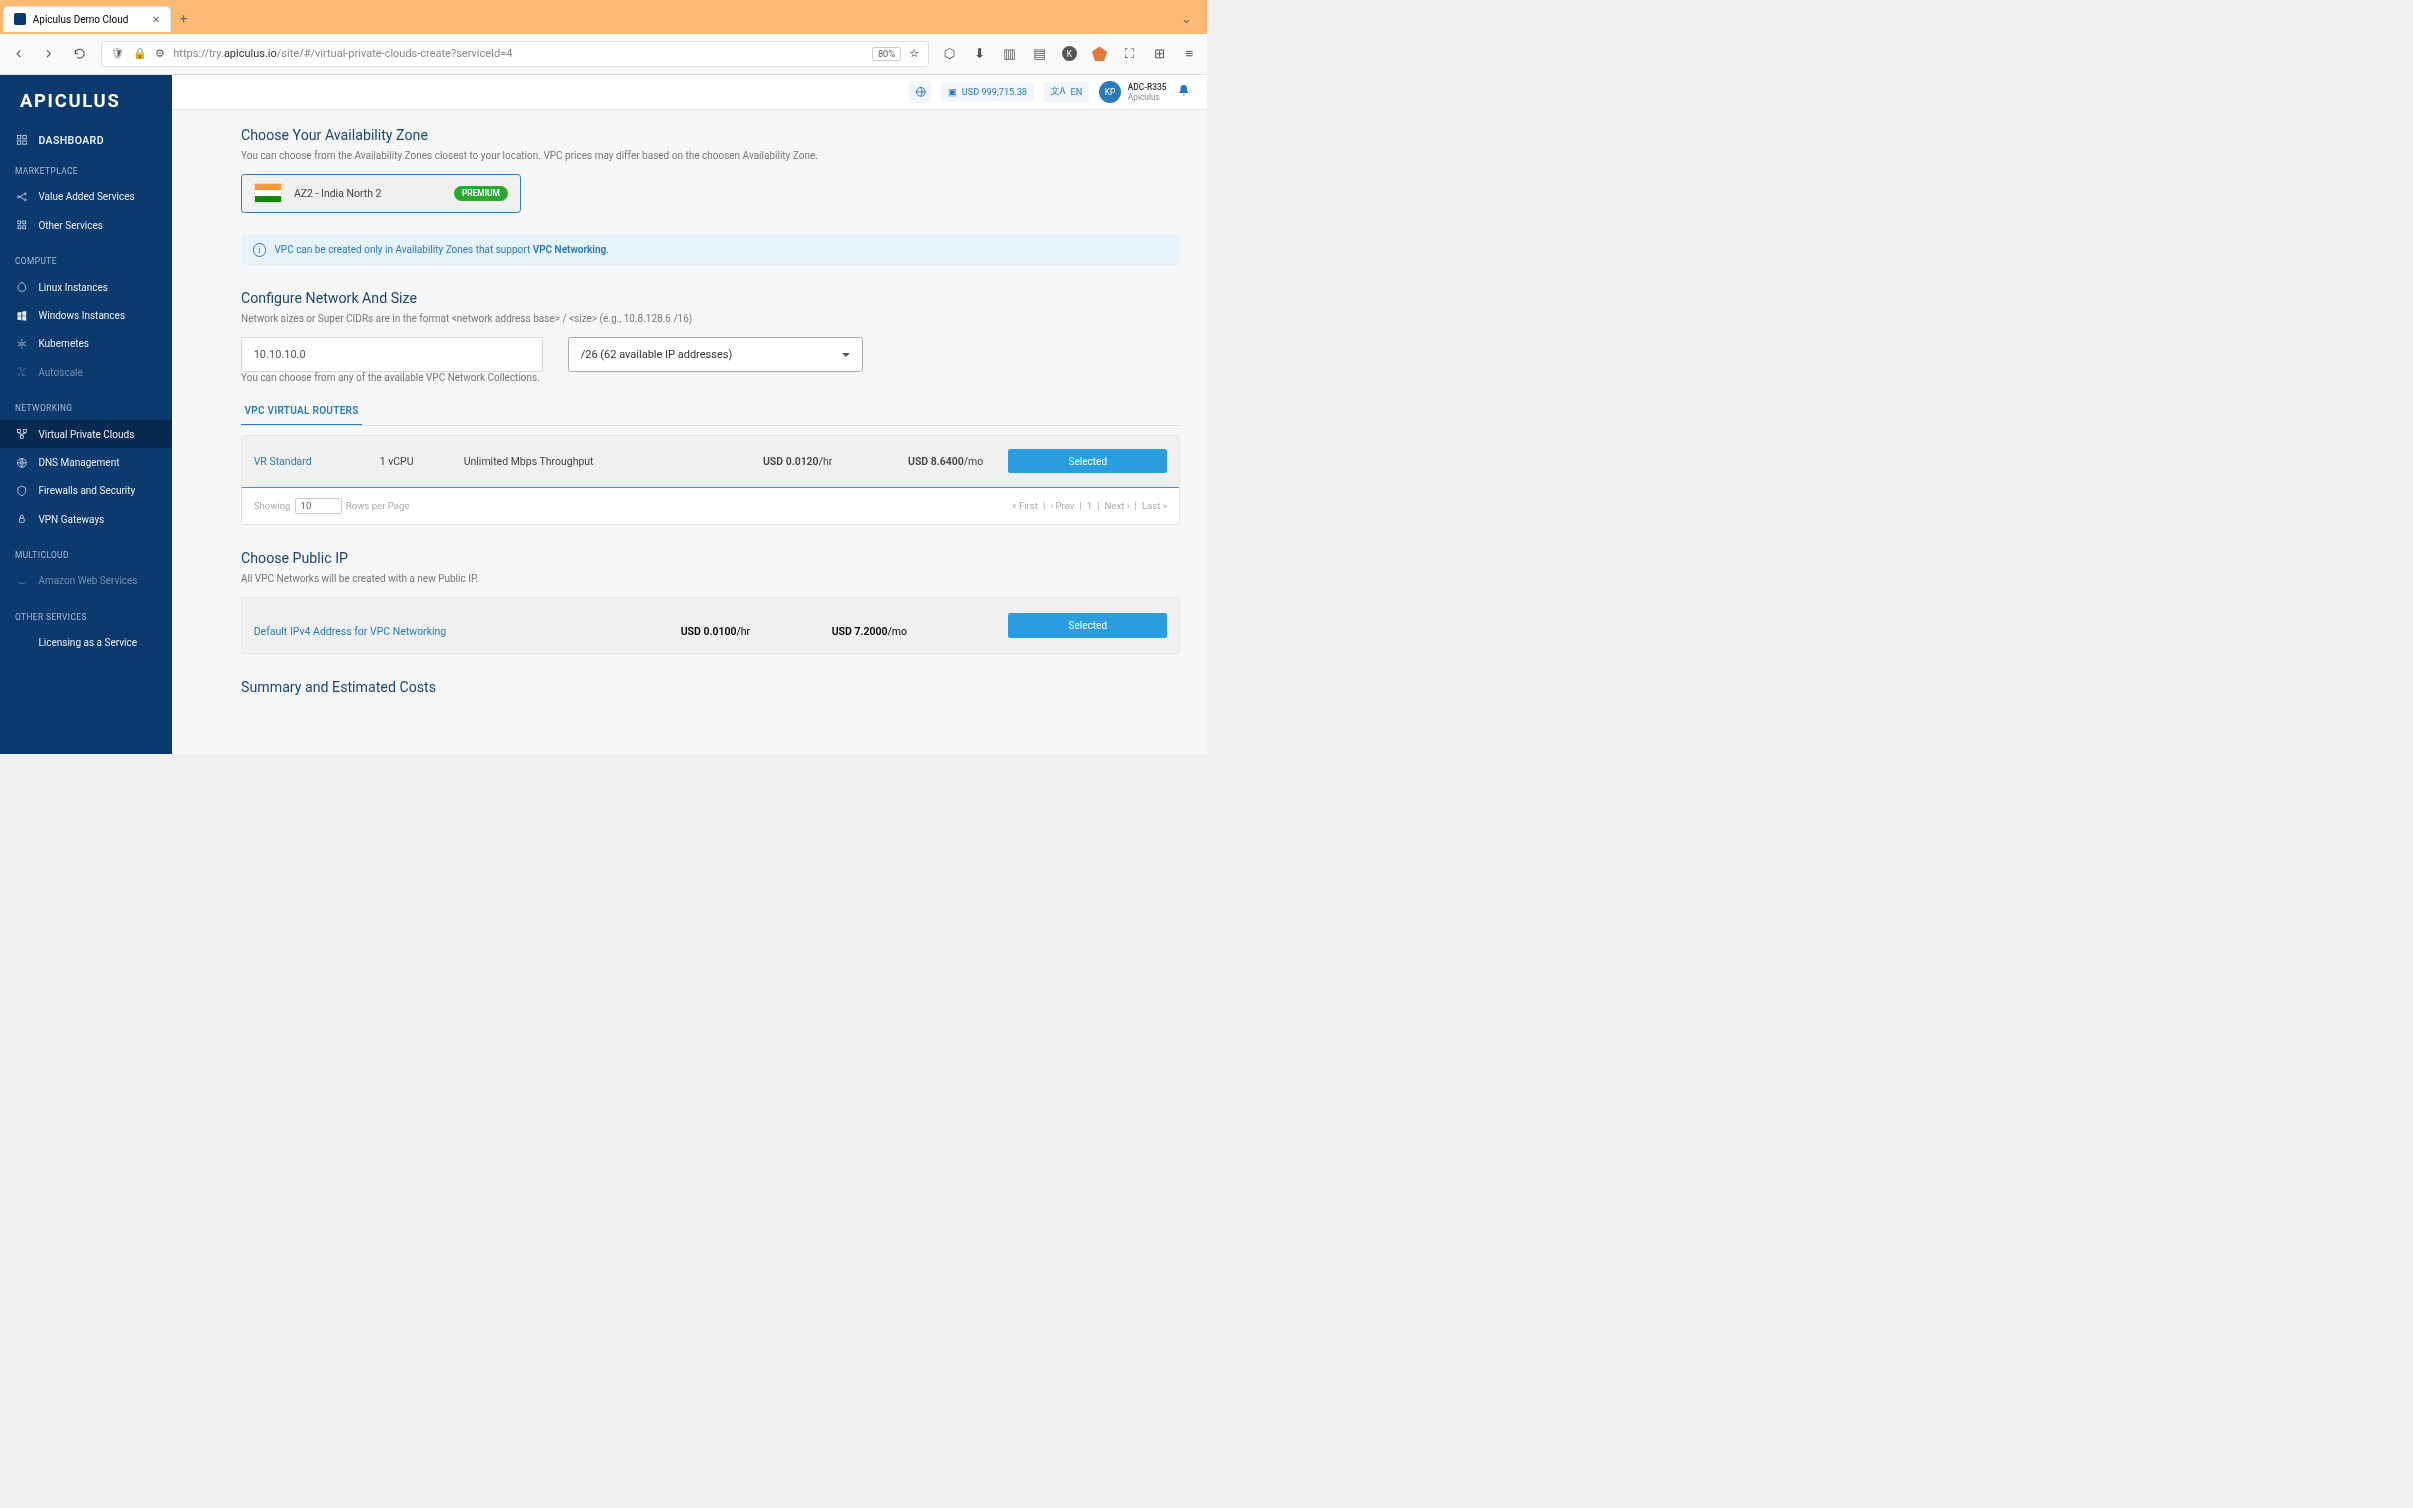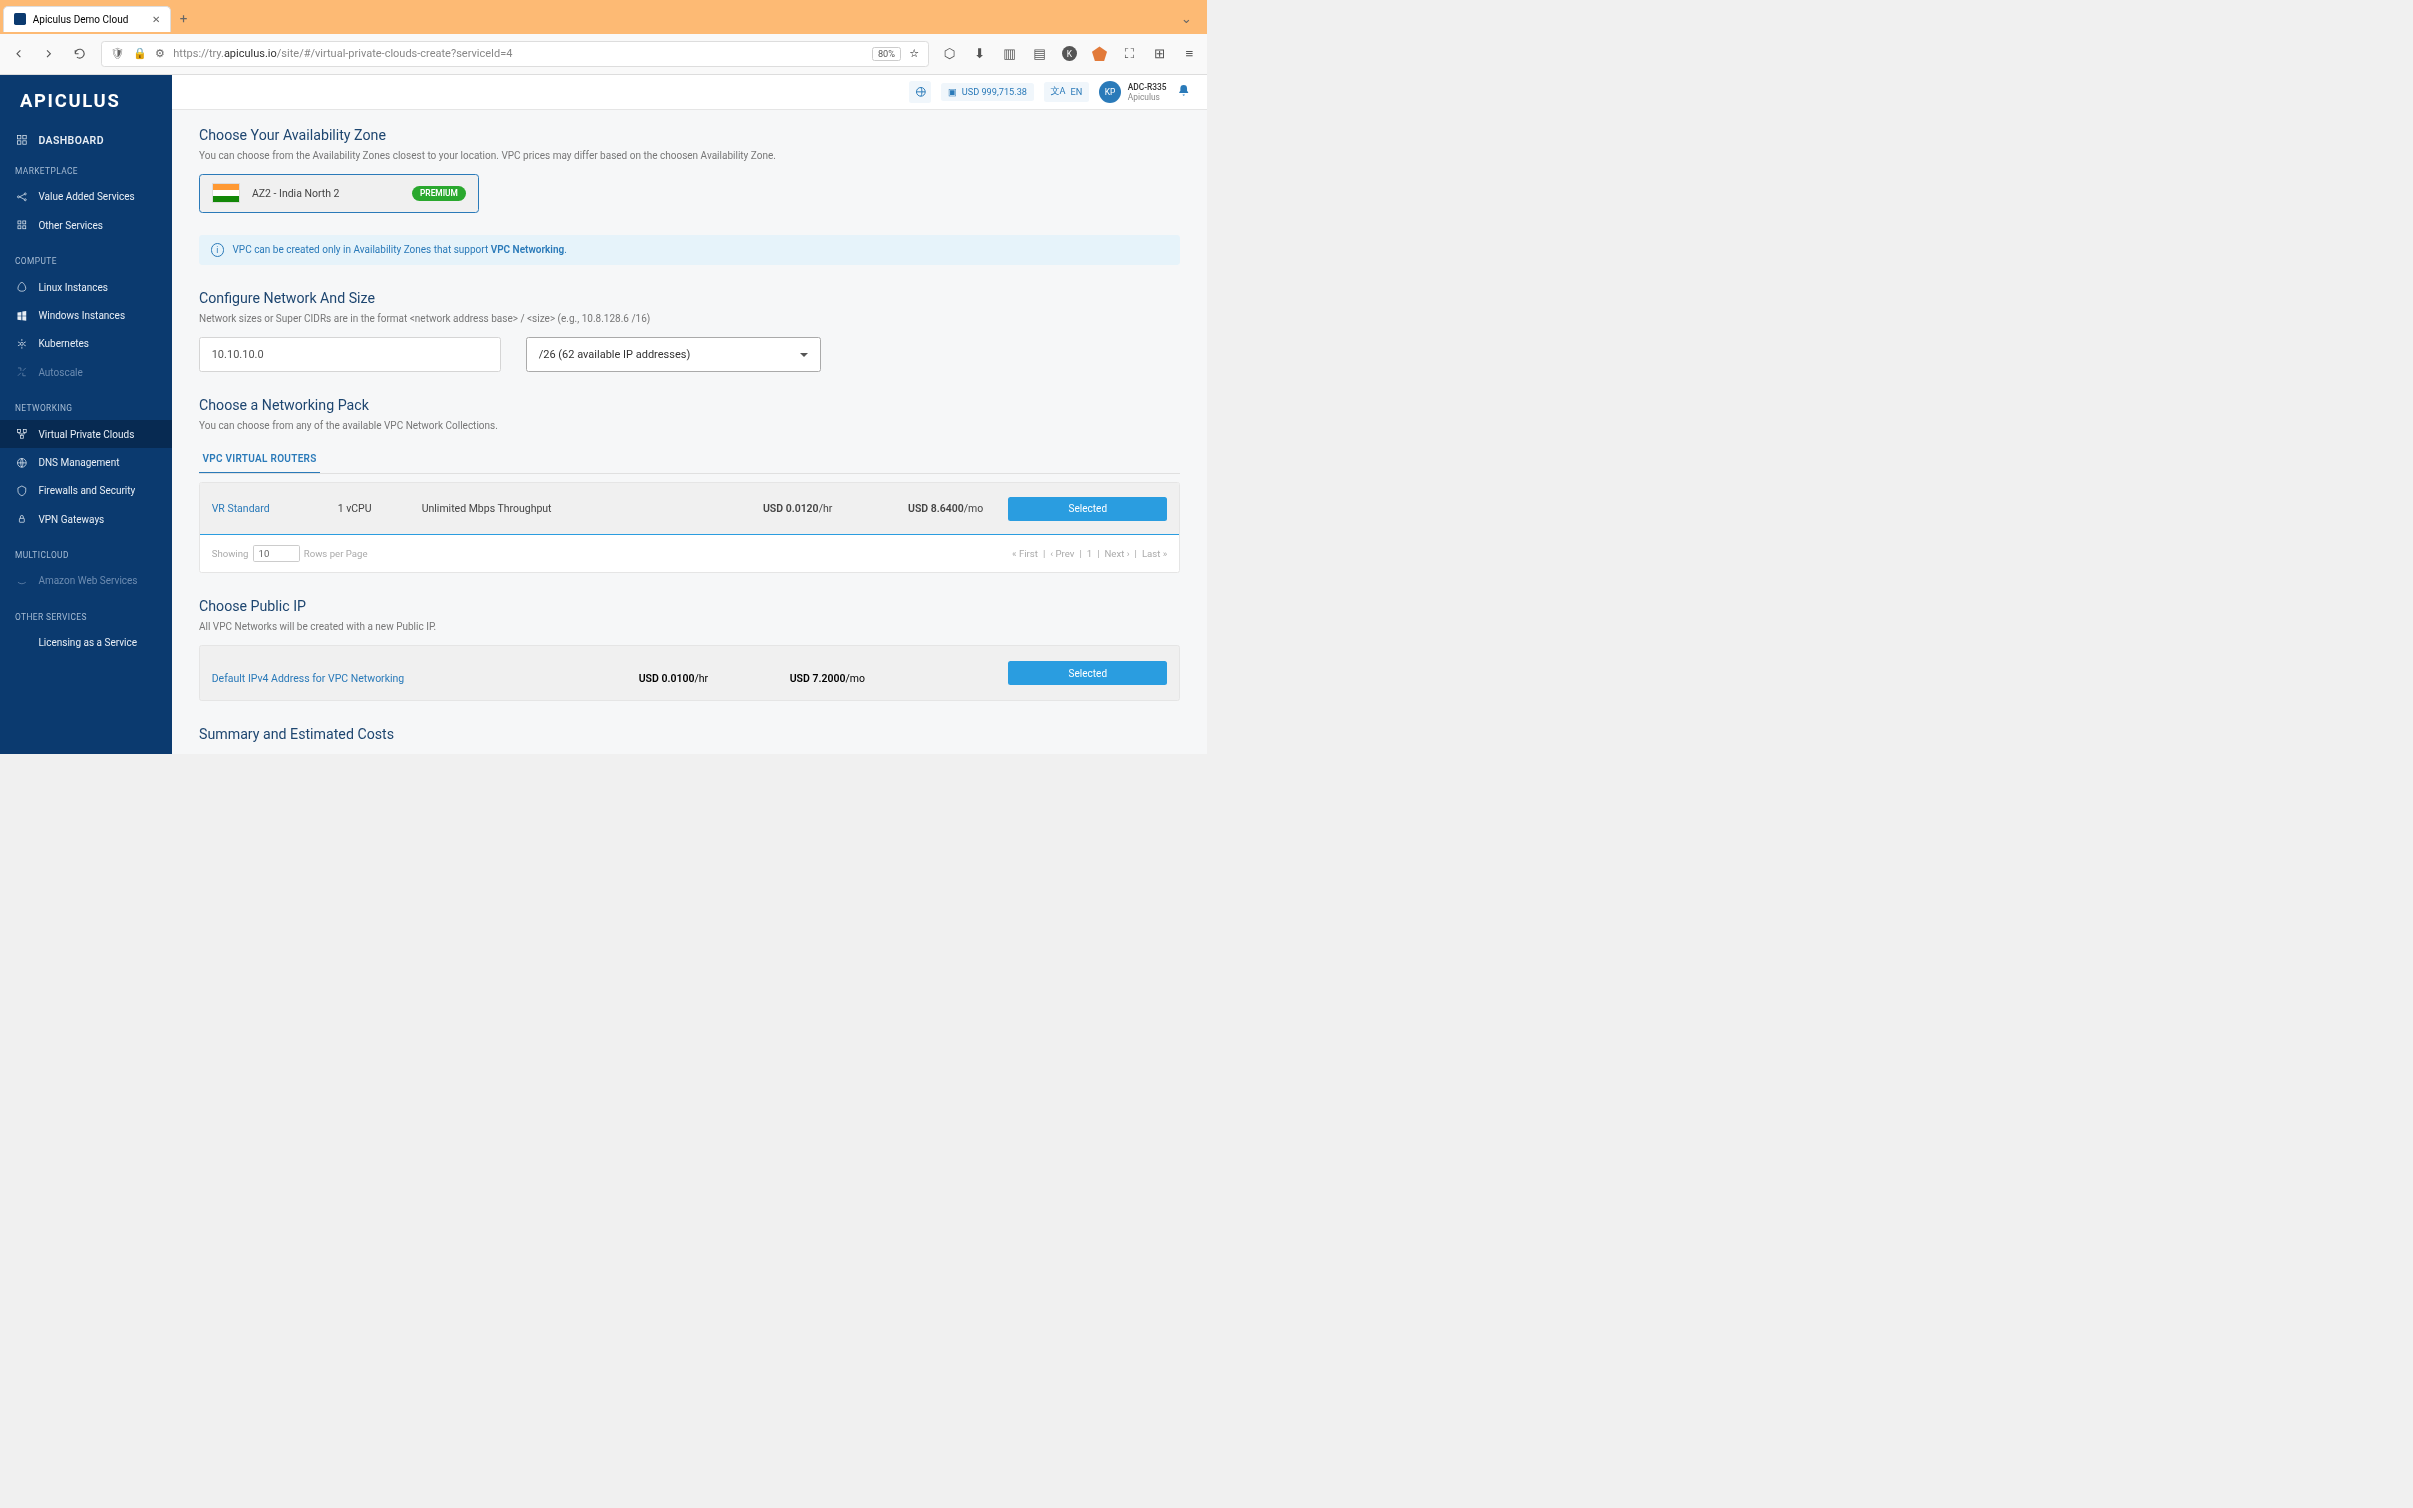--- a/index.html
+++ b/index.html
@@ -47,21 +47,21 @@
 .tb-pill { display: flex; align-items: center; gap: 5px; font-size: 9.2px; color: #2a7ab9; padding: 3.4px 6.7px; border-radius: 2.5px; cursor: pointer; }
 .tb-pill.boxed { background: #f0f6fb; }
 .tb-globe { width: 22px; height: 22px; border-radius: 2.5px; background: #f0f6fb; display: flex; align-items: center; justify-content: center; color: #2a7ab9; }
 .avatar { width: 22px; height: 22px; border-radius: 50%; background: #2a7ab9; color: #fff; font-size: 8.4px; display: flex; align-items: center; justify-content: center; }
 .user-block { display: flex; align-items: center; gap: 6.7px; }
 .user-text { font-size: 8.4px; line-height: 1.2; }
 .user-text .u1 { color: #333; font-weight: 500; }
 .user-text .u2 { color: #888; }
 .bell { color: #2a7ab9; }
 
-.content { flex: 1; overflow-y: auto; padding: 17px 27px; }
+.content { flex: 1; overflow-y: auto; padding: 17px 27px; margin-left: 42px; }
 .section-title { color: #1e4670; font-size: 14.2px; font-weight: 400; margin-bottom: 6.7px; }
 .section-sub { color: #777; font-size: 10px; margin-bottom: 13.4px; }
 
 .az-card { display: flex; align-items: center; gap: 11.7px; border: 1.7px solid #2a7ab9; border-radius: 3.4px; background: #f0f0f0; padding: 8.4px 11.7px; width: 280px; }
 .flag { width: 28.5px; height: 20px; display: flex; flex-direction: column; border: 0.8px solid #ddd; }
 .flag div { flex: 1; }
 .az-name { font-size: 10.5px; color: #444; flex: 1; }
 .badge-premium { background: #2aa82e; color: #fff; border-radius: 10px; padding: 2.5px 8.4px; font-size: 8.4px; font-weight: 600; }
 
 .info-banner { margin-top: 22px; background: #e6f3fa; border-radius: 3.4px; padding: 8.4px 11.7px; display: flex; align-items: center; gap: 8.4px; font-size: 10px; color: #2a7ab9; }
@@ -346,21 +346,20 @@
       <div class="section-title mt30">Configure Network And Size</div>
       <div class="section-sub">Network sizes or Super CIDRs are in the format &lt;network address base&gt; / &lt;size&gt; (e.g., 10.8.128.6 /16)</div>
       <div class="network-row">
         <input class="input" value="10.10.10.0" style="">
         <div class="select">
           <span>/26 (62 available IP addresses)</span>
           <span class="caret"></span>
         </div>
       </div>
 
-      <div class="section-title mt30">Choose a Networking Pack</div>
       <div class="section-sub">You can choose from any of the available VPC Network Collections.</div>
       <div class="tabs">
         <div class="tab-item">VPC VIRTUAL ROUTERS</div>
       </div>
       <div class="panel">
         <div class="row sel">
           <div class="c1">VR Standard</div>
           <div class="c2">1 vCPU</div>
           <div class="c3">Unlimited Mbps Throughput</div>
           <div class="c4"><span class="b">USD 0.0120</span><span>/hr</span></div>

